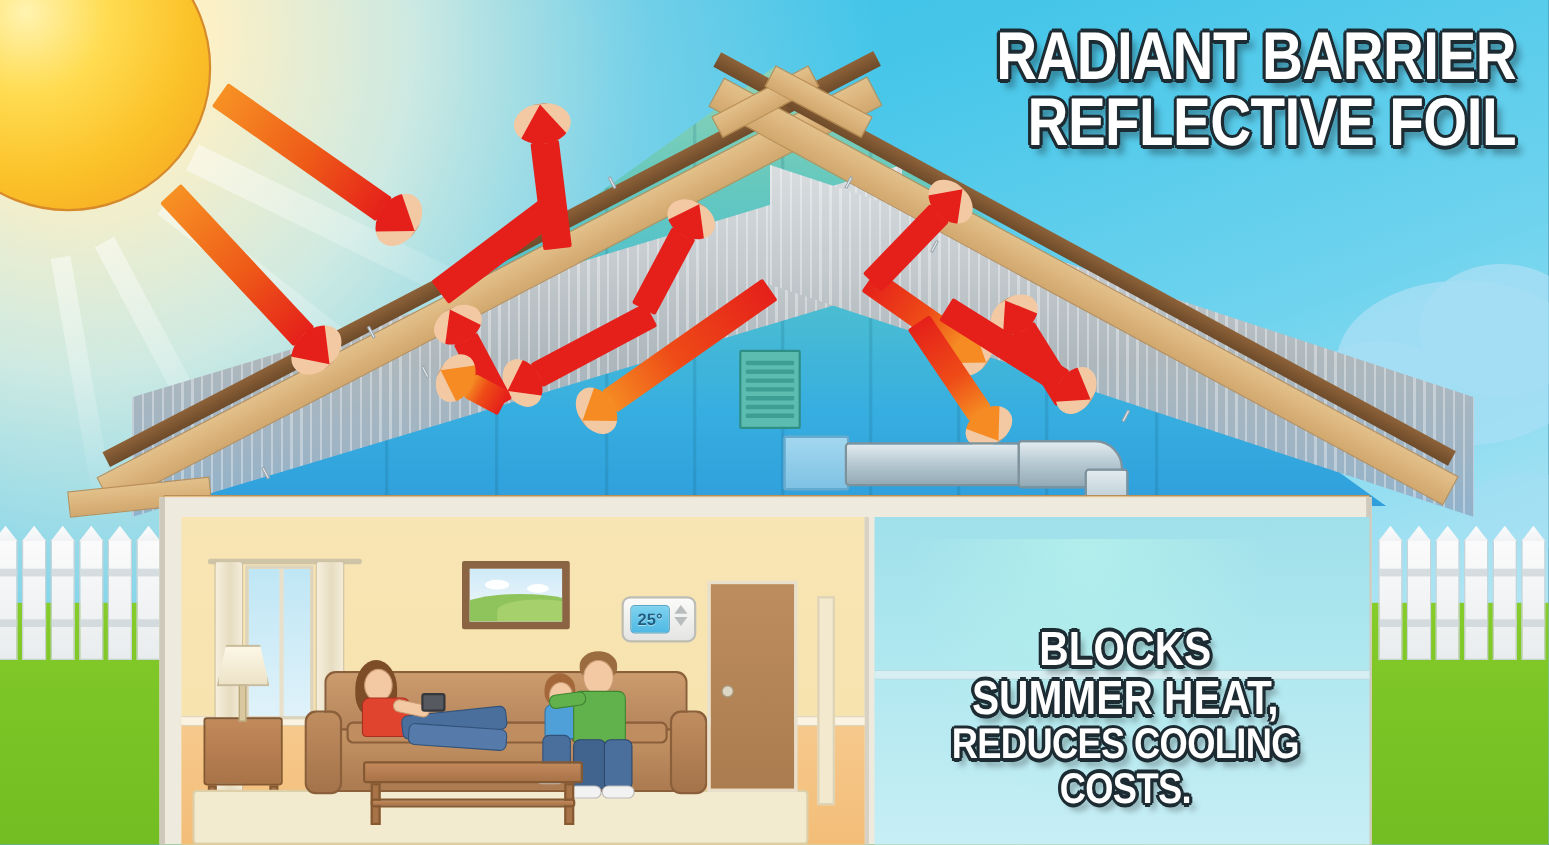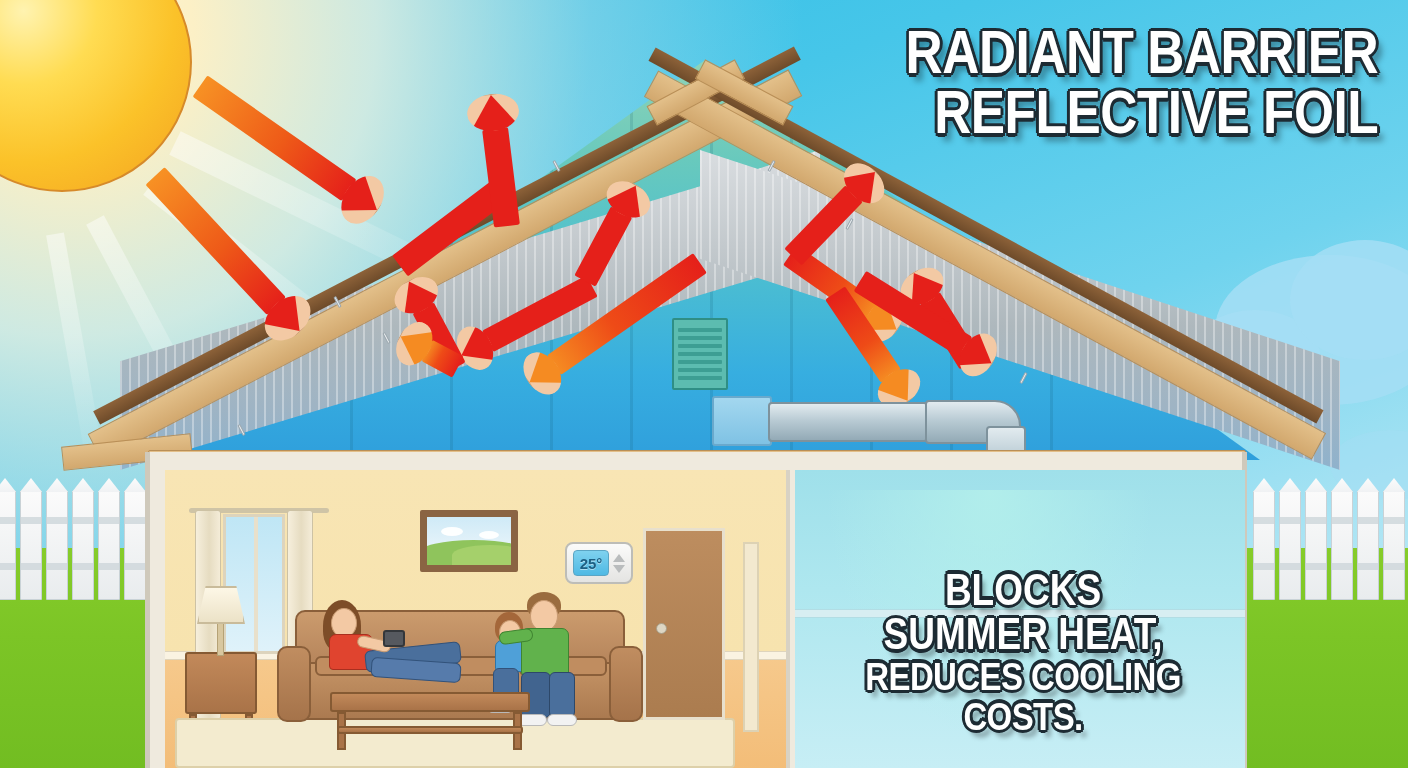--- a/index.html
+++ b/index.html
@@ -189,21 +189,21 @@
     border:3px solid #ddd4bd;
   }
   .mullion { position:absolute; background:#e8e0cb;}
   .curtain { position:absolute; background:linear-gradient(90deg,#f6efdc,#e6dcc1 55%,#f4ecd8); border:1px solid #cdc2a4; border-radius:3px;}
   .rod { position:absolute; height:5px; background:#cfc4a6; border-radius:3px;}
 
   
   .thermostat {
     position:absolute; background:linear-gradient(180deg,#fbfbfa,#e4e4e2);
     border:2px solid #bdbdb8; border-radius:8px;
-    display:flex; align-items:center; gap:4px; padding:6px 6px;
+    display:flex; gap:4px; padding:6px 6px;
   }
   .thermo-screen {
     flex:1; height:100%; background:linear-gradient(180deg,#7fd2ef,#4fb9e4);
     border:1px solid #5ba5c4; border-radius:4px;
     display:flex; align-items:center; justify-content:center;
     color:#1d5f83; font-weight:bold; font-size:15px;
     text-shadow:0 1px 0 rgba(255,255,255,.5);
   }
   .thermo-btns { display:flex; flex-direction:column; gap:3px; }
   .tri-up,.tri-dn { width:0;height:0;border-left:6px solid transparent;border-right:6px solid transparent;}

